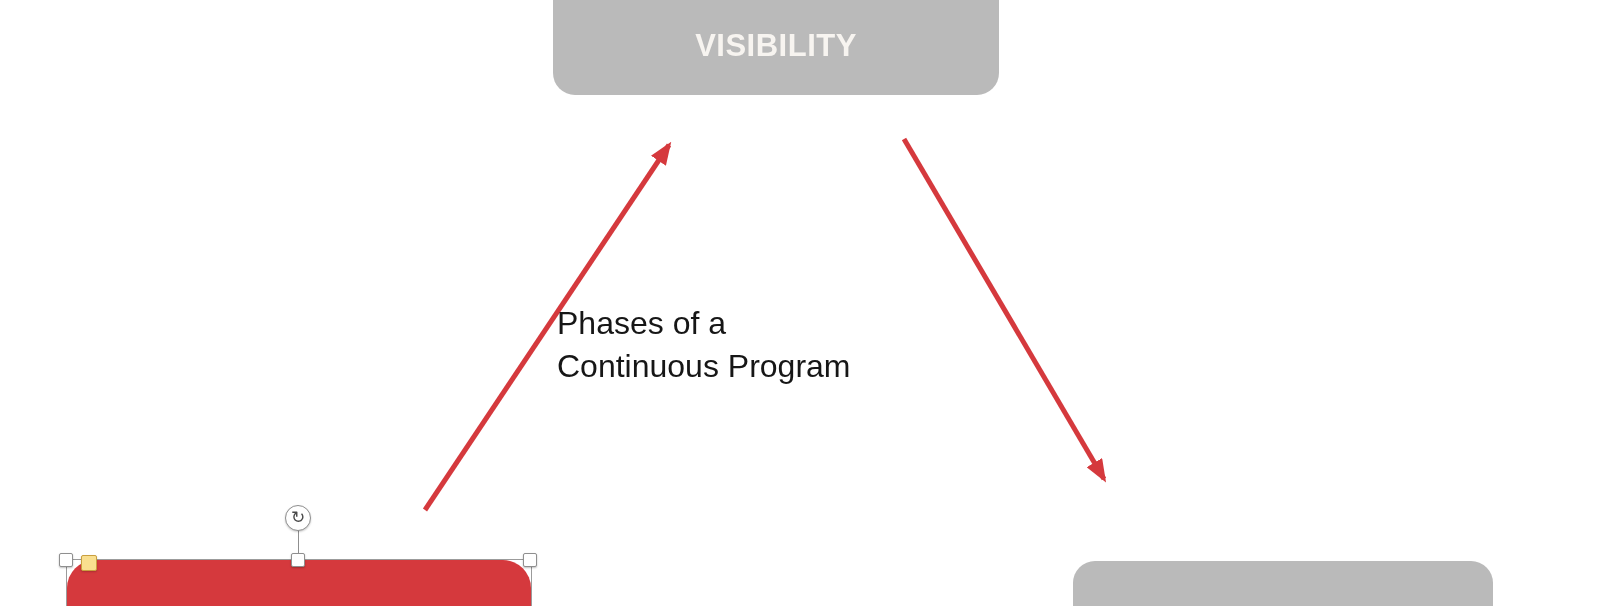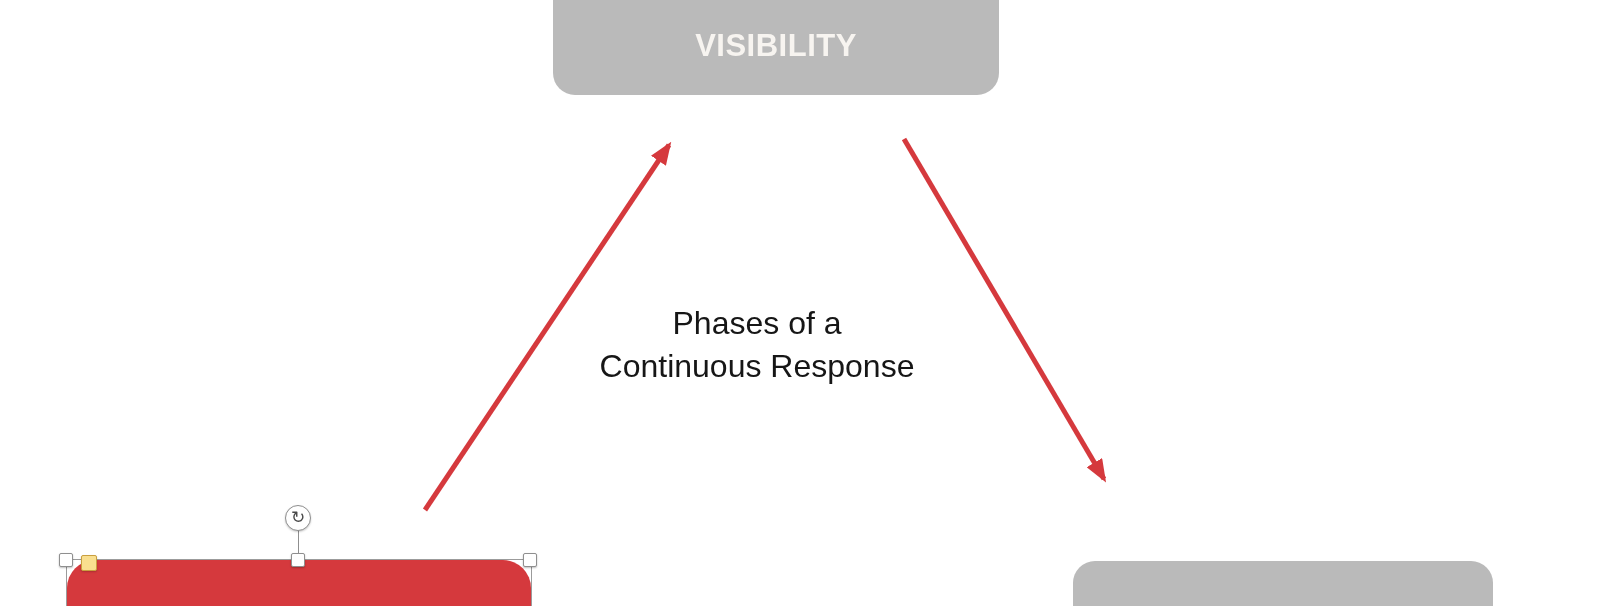--- a/index.html
+++ b/index.html
@@ -55,21 +55,20 @@
     left: 0;
     top: 0;
     pointer-events: none;
   }
   
   .center-title {
     position: absolute;
     left: 557px;
     top: 302px;
     width: 400px;
-    text-align: center;
     color: #161616;
     font-size: 32px;
     line-height: 43px;
     font-weight: 400;
   }
   .center-title .line { display: block; }
   
   .box-red {
     position: absolute;
     left: 67px;
@@ -157,21 +156,21 @@
       <marker id="arrowhead" markerWidth="4.6" markerHeight="3.6" refX="3.8" refY="1.8" orient="auto" markerUnits="strokeWidth">
         <path d="M0,0 L4.6,1.8 L0,3.6 Z" fill="#d5393d"></path>
       </marker>
     </defs>
     <line x1="425" y1="510" x2="669" y2="145" stroke="#d5393d" stroke-width="5" marker-end="url(#arrowhead)"></line>
     <line x1="904" y1="139" x2="1104" y2="479" stroke="#d5393d" stroke-width="5" marker-end="url(#arrowhead)"></line>
   </svg>
 
   <div class="center-title">
     <span class="line">Phases of a</span>
-    <span class="line">Continuous Response</span>
+    <span class="line">Continuous Program</span>
   </div>
 
   <div class="shape-box box-bottom-right"></div>
 
   <div class="box-red"></div>
   <div class="selection-outline"></div>
 
   <div class="rotate-stem"></div>
   <div class="rotate-handle">
     <span class="glyph">↻</span>

